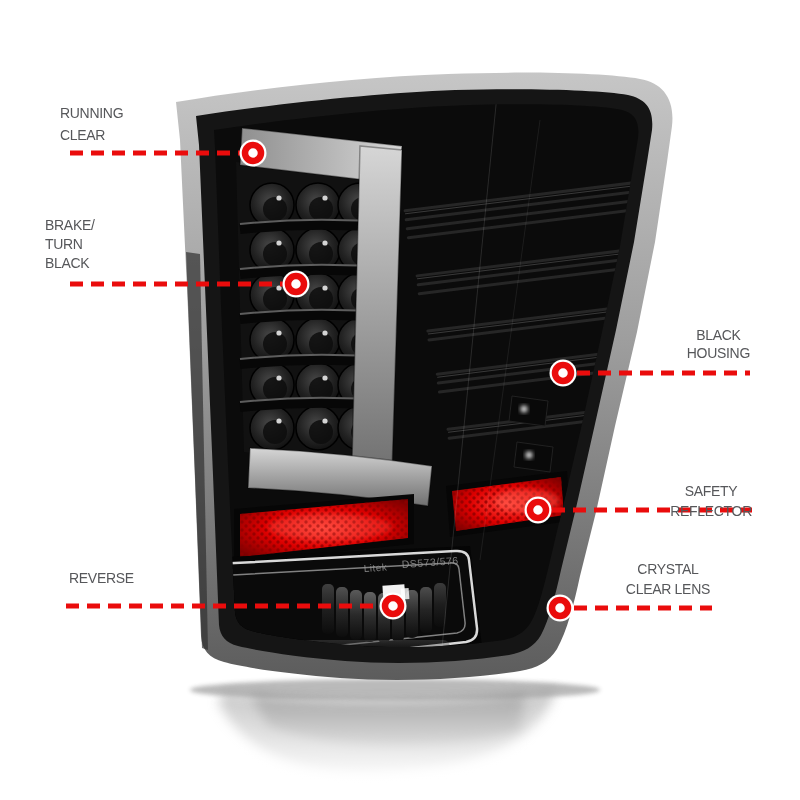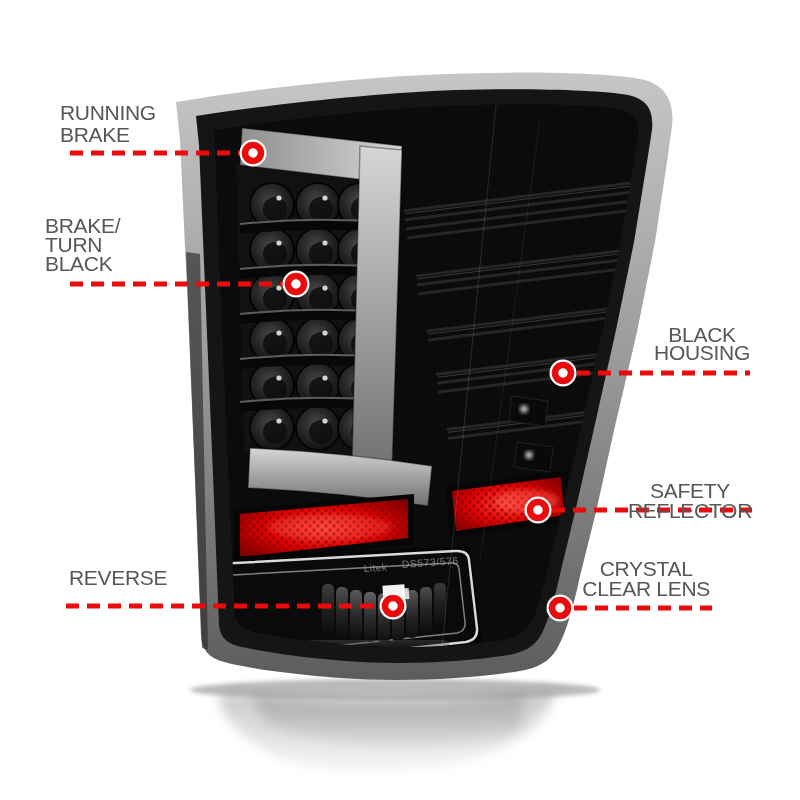--- a/index.html
+++ b/index.html
@@ -1,19 +1,19 @@
 <!DOCTYPE html>
 <html><head>
 <meta charset="utf-8">
 <style>
   html,body{margin:0;padding:0;background:#ffffff;}
   .stage{position:relative;width:800px;height:800px;overflow:hidden;
          font-family:"Liberation Sans",sans-serif;background:#ffffff;}
   svg.layer{position:absolute;left:0;top:0;}
-  .callout{position:absolute;color:#56575a;font-size:21px;font-weight:400;
+  .callout{position:absolute;color:#56575a;font-size:14px;font-weight:400;
            letter-spacing:-0.3px;white-space:nowrap;}
   .callout span{display:block;}
   .align-r{text-align:center;}
   .lbl-running{left:60px;top:102px;line-height:22px;}
   .lbl-brake{left:45px;top:216px;line-height:19px;}
   .lbl-housing{right:50px;top:326px;line-height:18px;}
   .lbl-safety{right:48px;top:481px;line-height:20px;}
   .lbl-crystal{right:90px;top:559px;line-height:20px;margin-left:21px;}
   .lbl-reverse{left:69px;top:567px;line-height:22px;}
 </style>
@@ -309,21 +309,21 @@
       </g>
       <g>
         <circle cx="393" cy="606" r="13.5" fill="#ffffff"></circle>
         <circle cx="393" cy="606" r="8" fill="#ffffff" stroke-width="6.5" stroke="#ea0c0c"></circle>
       </g>
     </g>
   </svg>
 
   <div class="callout lbl-running">
     <span>RUNNING</span>
-    <span>BRAKE</span>
+    <span>CLEAR</span>
   </div>
 
   <div class="callout lbl-brake">
     <span>BRAKE/</span>
     <span>TURN</span>
     <span>BLACK</span>
   </div>
 
   <div class="callout align-r lbl-housing">
     <span>BLACK</span>

